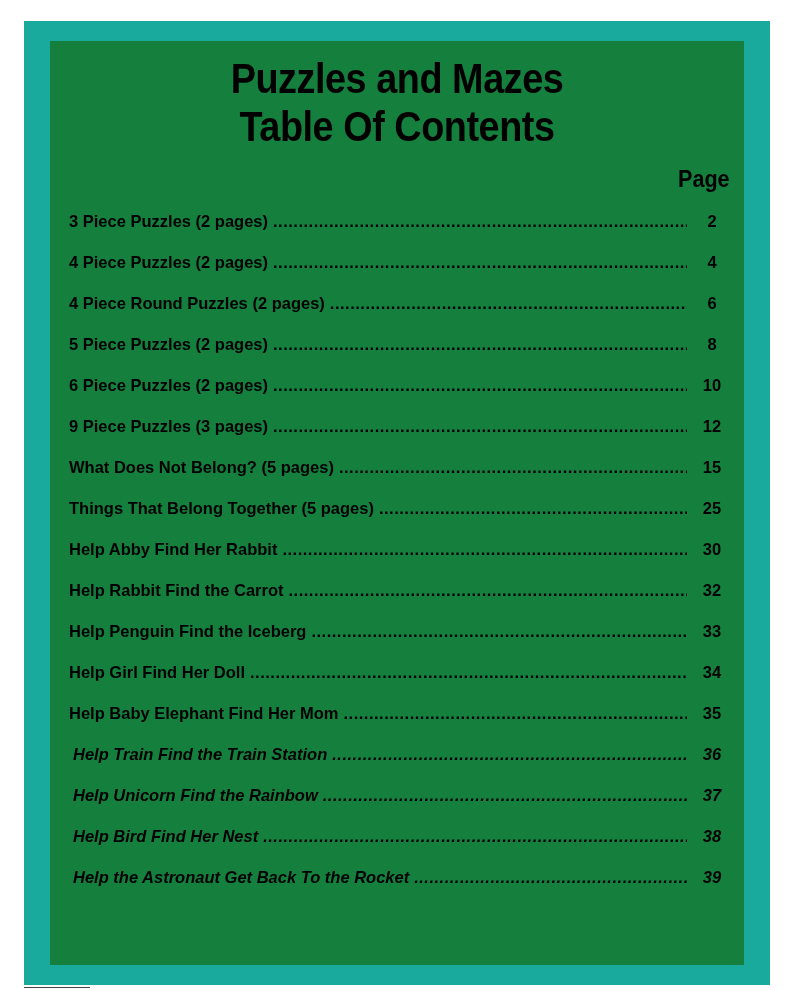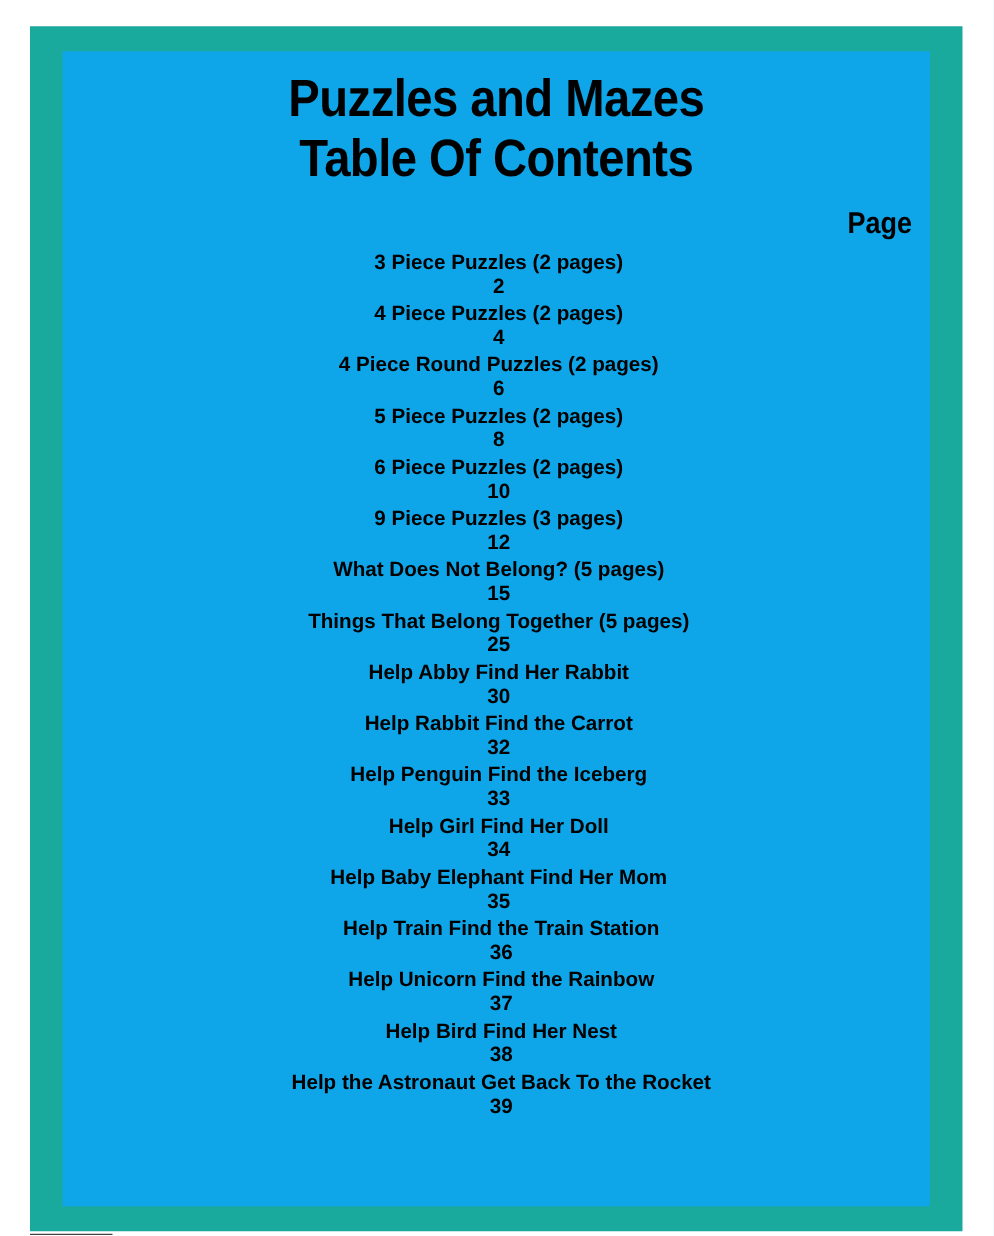--- a/index.html
+++ b/index.html
@@ -1,27 +1,27 @@
 <!DOCTYPE html>
 <html><head>
 <meta charset="utf-8">
 <style>
   html, body { margin:0; padding:0; background:#ffffff; }
   body { width:795px; height:989px; position:relative; overflow:hidden; font-family:"Liberation Sans", sans-serif; }
   .frame { position:absolute; left:24px; top:21px; width:746px; height:964px; background:#1aa99d; }
-  .sheet { position:absolute; left:26px; top:20px; width:694px; height:924px; background:#0ea5e9; }
+  .sheet { position:absolute; left:26px; top:20px; width:694px; height:924px; background:#15803d; }
   .title { position:absolute; left:0; top:14px; width:694px; text-align:center; font-weight:bold; font-size:42px; line-height:48px; color:#000; transform:scaleX(0.9); transform-origin:center; letter-spacing:-0.5px; }
   .page-head { position:absolute; left:628px; top:124px; font-weight:bold; font-size:24px; color:#000; transform:scaleX(0.9); transform-origin:left; }
   .rows { position:absolute; left:19px; top:160px; width:660px; }
-  .row { height:41px; display:flex; align-items:center; font-weight:bold; font-size:16.5px; color:#000; white-space:nowrap;flex-direction:column; }
+  .row { height:41px; display:flex; align-items:center; font-weight:bold; font-size:16.5px; color:#000; white-space:nowrap; }
   .row .label { flex:0 0 auto; }
   .row .dots { flex:1 1 auto; overflow:hidden; margin:0 8px 0 5px; letter-spacing:0.5px; }
   .row .dots::before { content:"................................................................................................................................................"; }
   .row .num { flex:0 0 34px; text-align:center; }
-  .row.shift { padding-left:4px; }
+  .row.shift { padding-left:4px;font-style:italic; }
   .bottom-line { position:absolute; left:24px; top:987px; width:66px; height:1px; background:#444; }
 </style>
 </head>
 <body>
 
 <div class="frame">
   <div class="sheet">
     <div class="title">
       <div>Puzzles and Mazes</div>
       <div>Table Of Contents</div>

